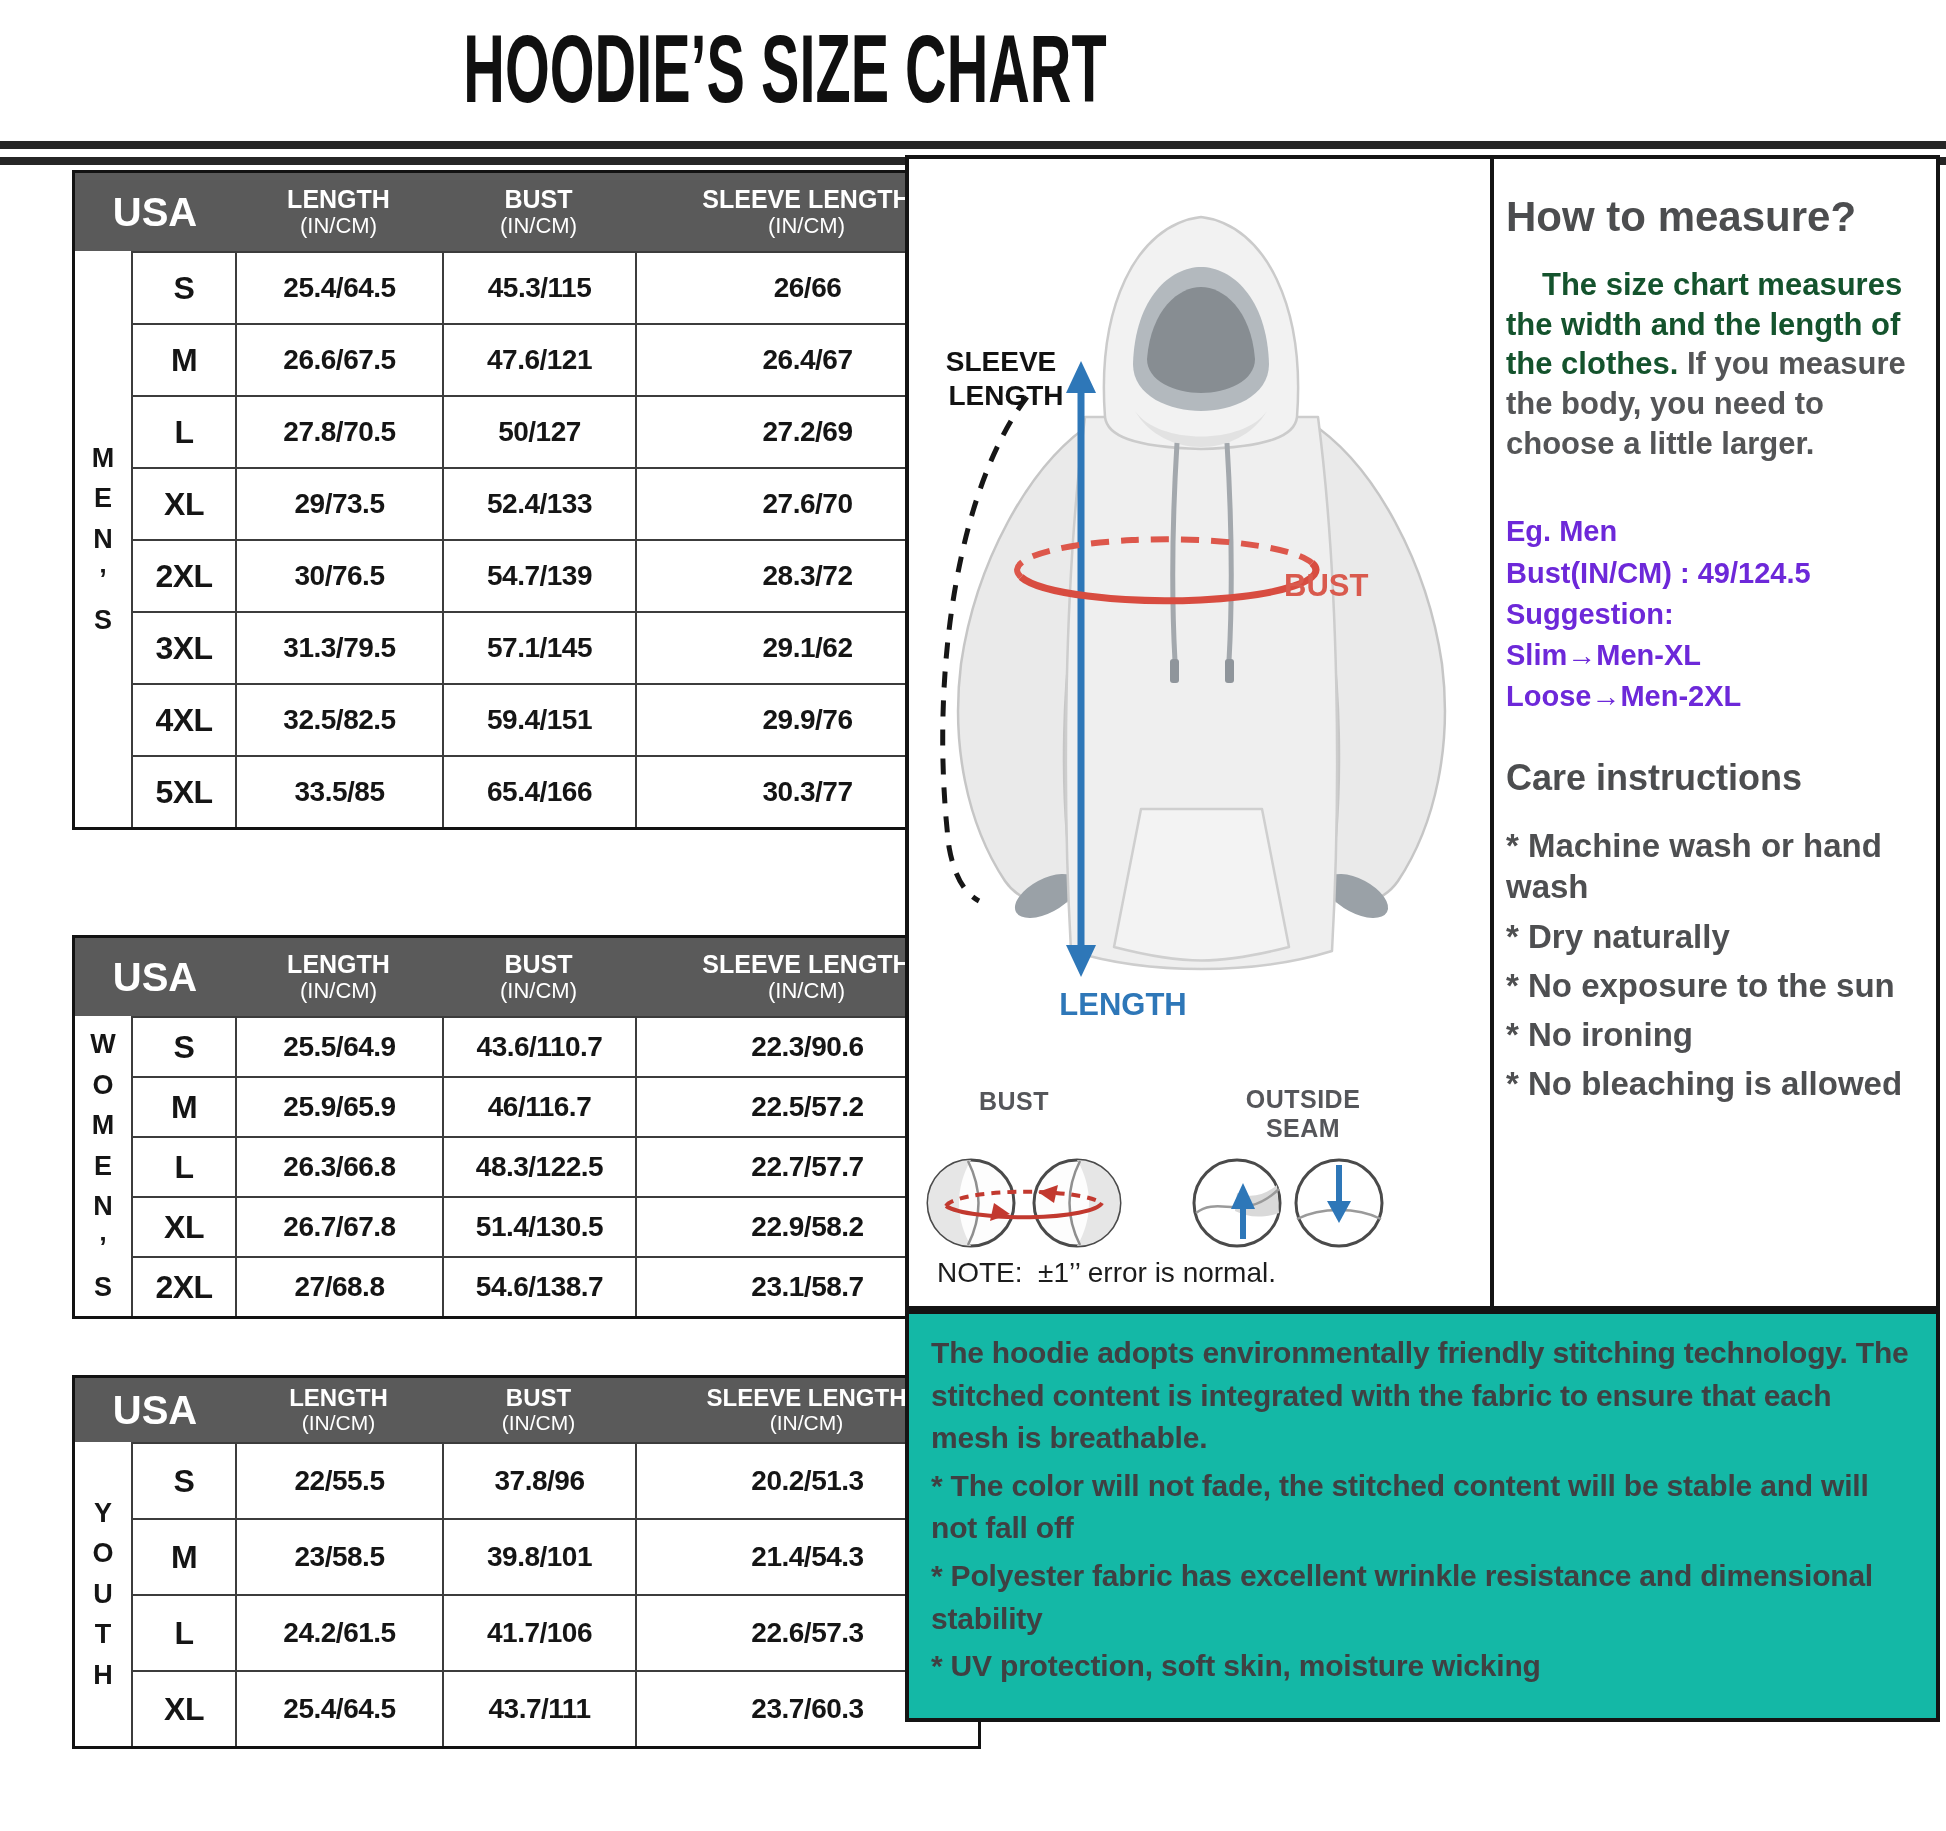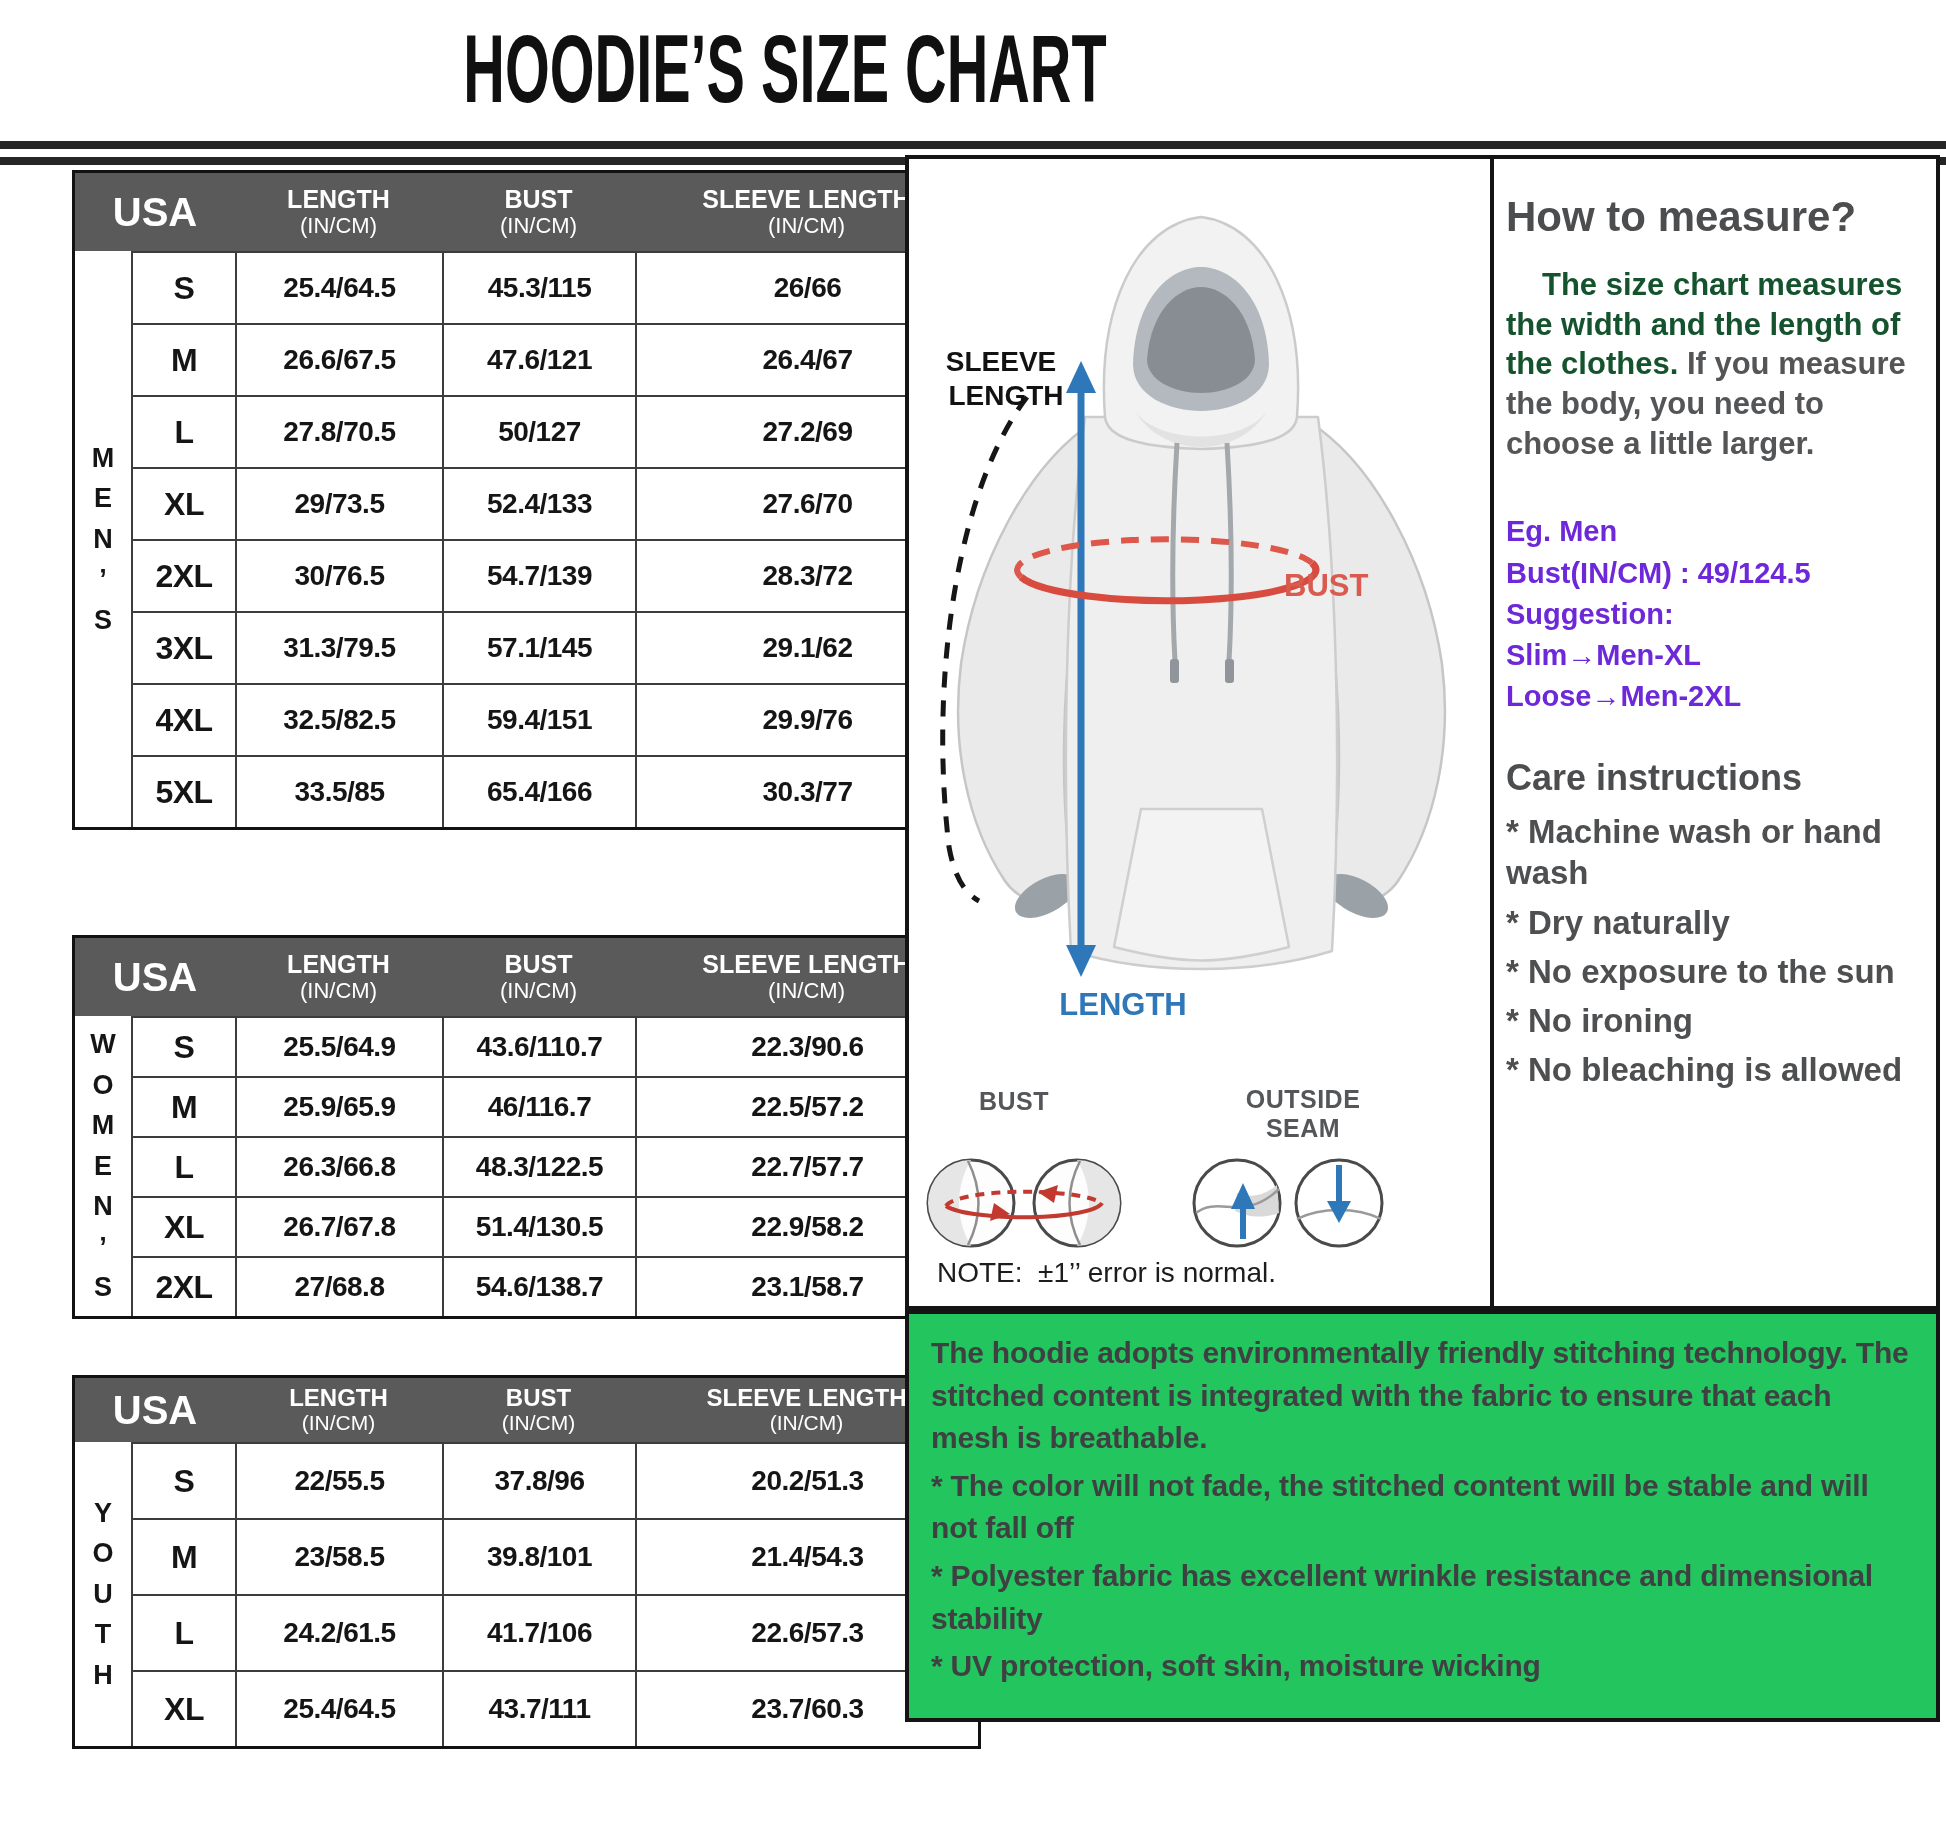--- a/index.html
+++ b/index.html
@@ -52,27 +52,27 @@
                white-space:pre; }
 
   .measure-panel { flex:1; padding:34px 18px 0 12px; color:#545557; }
   .measure-heading { font-size:42px; font-weight:bold; color:#4c4d4f; }
   .measure-text { margin-top:24px; width:408px; font-size:31px; font-weight:bold;
                   line-height:1.28; color:#545557; }
   .measure-text .red { color:#14532d;margin-left:36px; }
   .eg-block { margin-top:48px; font-size:29px; font-weight:bold; color:#6d28d9;
               line-height:1.42; }
   .care-heading { margin-top:40px; font-size:36px; font-weight:bold; color:#4c4d4f; }
-  .care-items { margin-top:12px; width:398px; font-size:33px; font-weight:bold;
+  .care-items { margin-top:26px; width:398px; font-size:33px; font-weight:bold;
                 color:#4e4f51; line-height:1.25; }
   .care-items div { margin-top:8px; }
 
   
   .desc-box { position:absolute; left:905px; top:1310px; width:1035px; height:412px;
-              border:4px solid #141414; padding:18px 22px 0 22px; background:#22c55e; }
+              border:4px solid #141414; padding:18px 22px 0 22px; background:#14b8a6; }
   .desc-box p { font-size:30px; font-weight:bold; color:#3f4042; line-height:1.42;
                 margin-bottom:5px; letter-spacing:-0.2px; }
 </style>
 </head>
 <body>
 
 <div class="page">
 
   <div class="title">HOODIE’S SIZE CHART</div>
   <div class="top-rule"></div>

